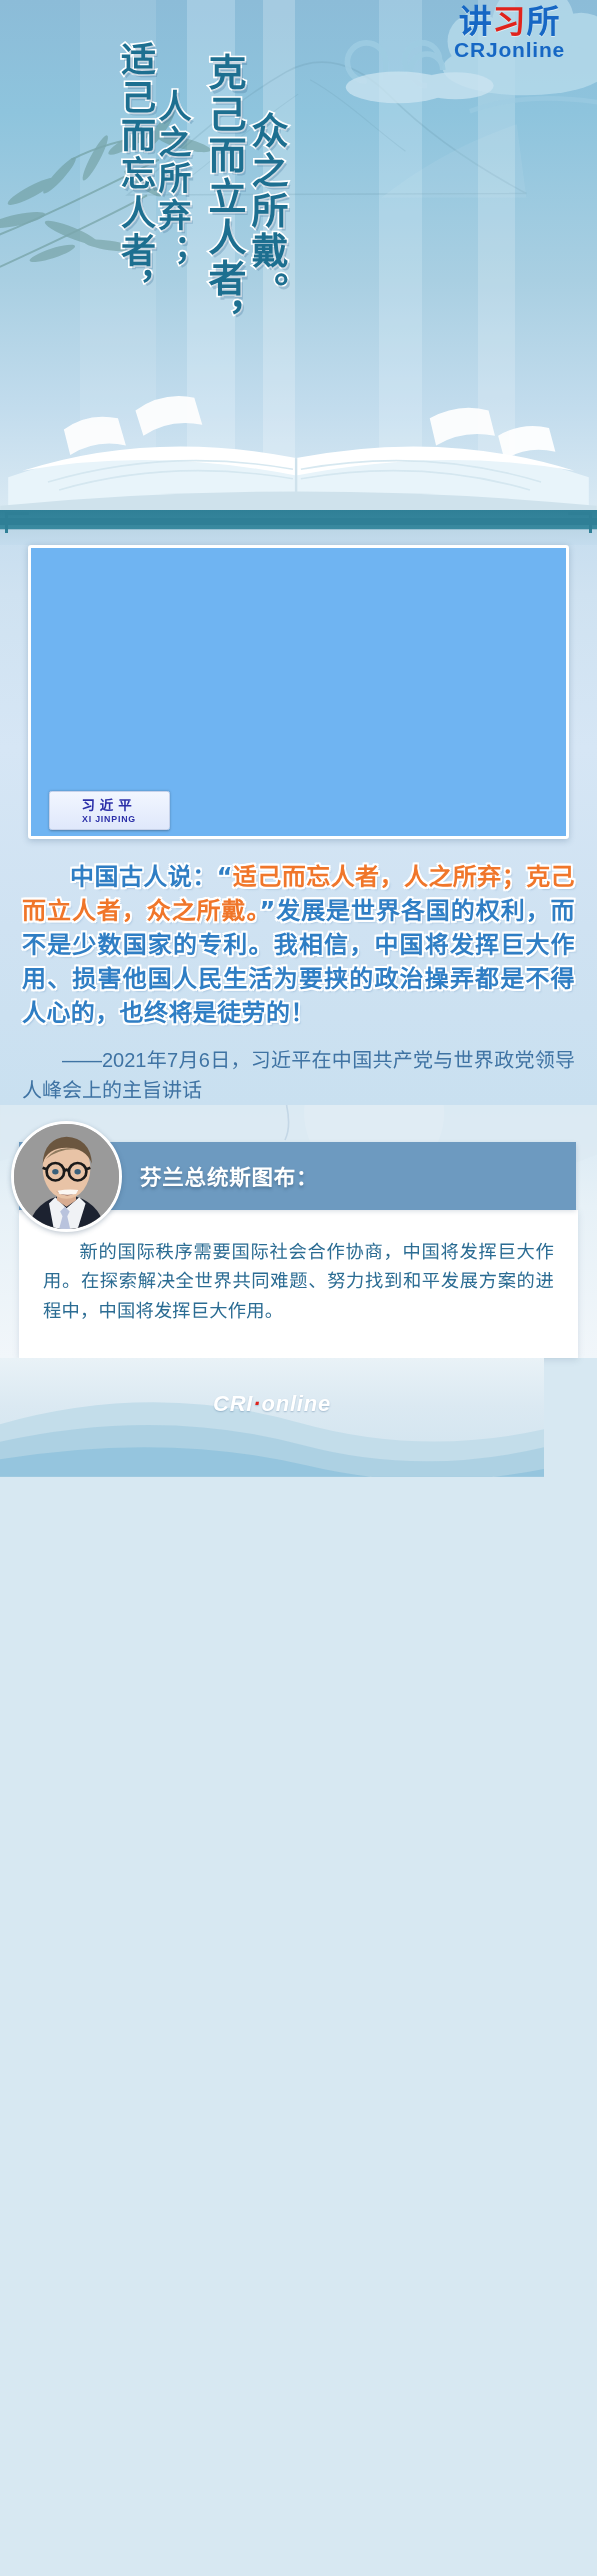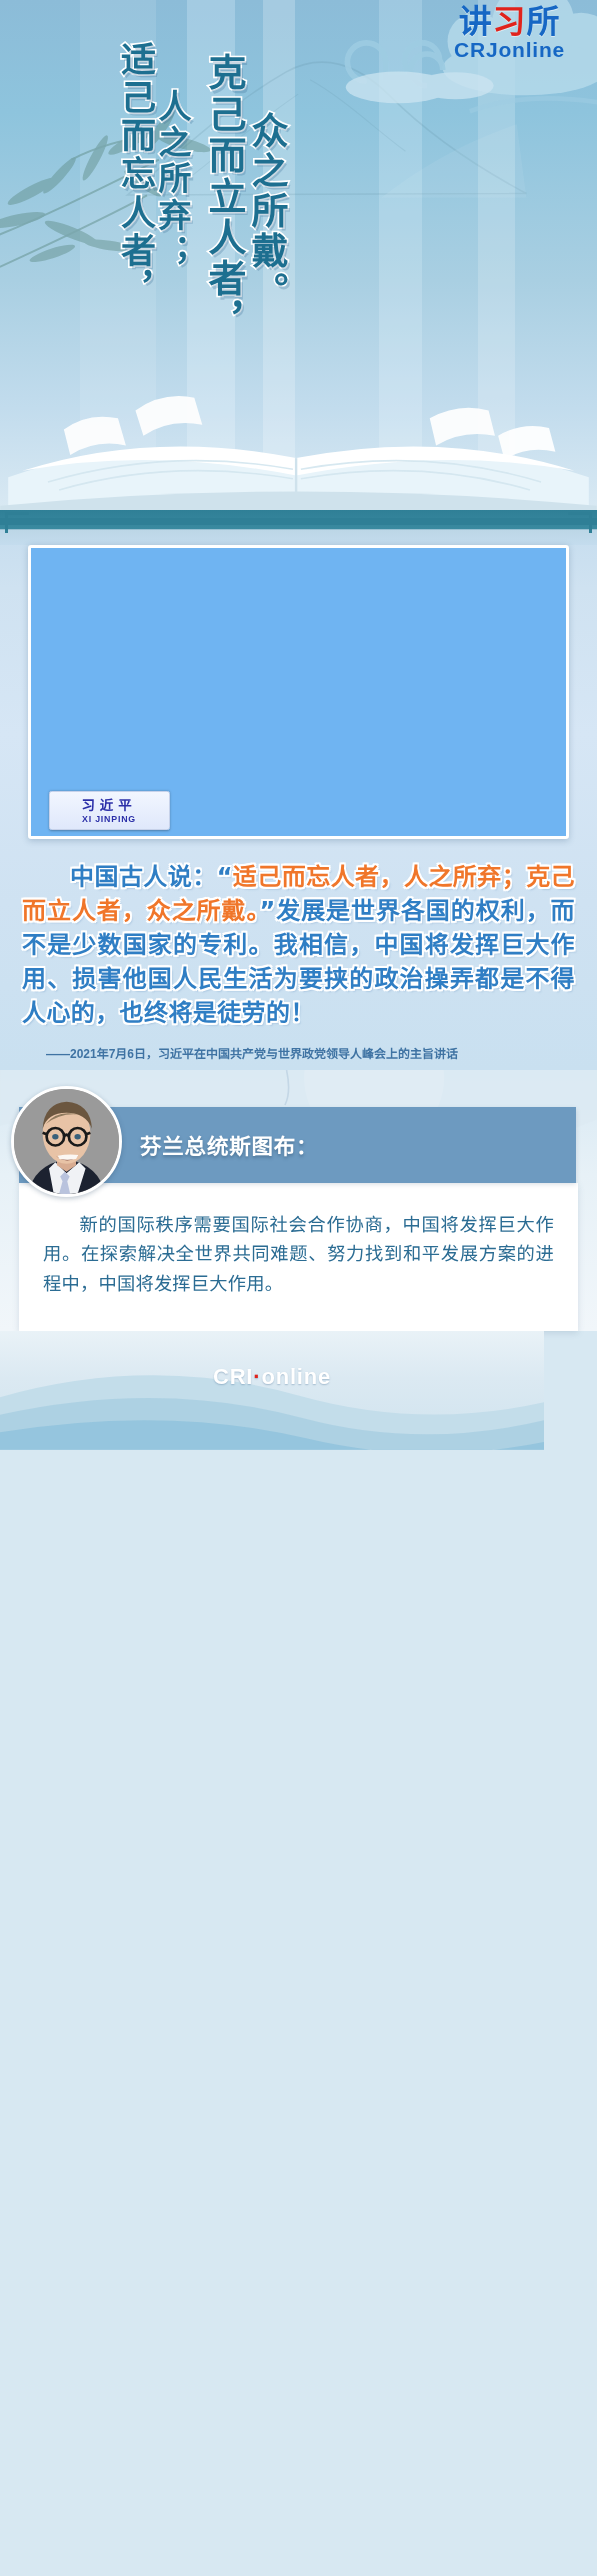--- a/index.html
+++ b/index.html
@@ -89,21 +89,21 @@
 
   
   .book{position:absolute;left:0;bottom:-3.2px;width:597px;height:171px;}
 
   
   .content{
     position:relative;
     width:597px;
     background:
       linear-gradient(180deg,#c4dcee 0%,#cfe2f1 14%,#d6e6f5 40%,#cfe2f2 70%,#c9e0f0 100%);
-    padding-bottom:7px;
+    padding-bottom:0;
   }
   .topedge{
     position:relative;
     height:35px;
     background:linear-gradient(180deg,#2f7f96 0%,#3a8aa0 55%,#bcd6e6 56%,#c4dcee 100%);
   }
   .topedge .bar{
     position:absolute;left:0;right:0;top:8px;height:7.2px;
     background:#2f7f96;
   }
@@ -163,26 +163,25 @@
       1.6px 0 0 #fff,-1.6px 0 0 #fff,0 1.6px 0 #fff,0 -1.6px 0 #fff,
       1.6px 1.6px 0 #fff,-1.6px 1.6px 0 #fff,1.6px -1.6px 0 #fff,-1.6px -1.6px 0 #fff,
       2.4px 3.2px 1.6px rgba(120,160,200,.35);
     text-align:justify;
     text-indent:2em;
   }
   .quote .hl{color:#f0762a;}
 
   .source{
     margin:14.3px 22px 0 22px;
-    font-size:12px;
+    font-size:20px;
     color:#3f73a3;
     line-height:1.5;
     text-align:justify;
     text-indent:2em;
-    font-weight:bold;
   }
 
   
   .explain-wrap{
     margin:17.5px 19px 0 19px;
     position:relative;
     background:#f5f1e6;
     border:0.8px solid #cbbfa4;
     border-radius:2.4px;
     box-shadow:0 2.4px 5.6px rgba(70,90,110,.22);
@@ -212,21 +211,21 @@
     position:relative;
     width:597px;
     padding:37px 0 0 0;
     background:linear-gradient(180deg,#d7e8f3 0%,#e7f1f7 40%,#f1f6fa 100%);
   }
   .fin-deco{position:absolute;left:0;top:0;width:597px;height:191px;overflow:hidden;}
   .fin-head{
     position:relative;
     margin-left:19px;
     width:557px;
-    height:76px;
+    height:68px;
     background:#6d9ac0;
     display:flex;
     align-items:center;
     box-shadow:0 1.6px 4.8px rgba(60,90,120,.2);
   }
   .avatar{
     position:absolute;
     left:-8px;top:-21px;
     width:105px;height:105px;
     border-radius:50%;
@@ -258,20 +257,21 @@
     letter-spacing:0.2px;
   }
 
   
   .footer{
     position:relative;
     width:544px;
     height:119px;
     overflow:hidden;
     background:linear-gradient(180deg,#e9f2f7 0%,#dbe9f2 40%,#cfe3ee 100%);
+    font-style:italic;
   }
   .footer .swoosh{position:absolute;left:0;bottom:0;width:597px;height:96px;}
   .flogo{
     position:absolute;
     left:0;right:0;top:32px;
     text-align:center;
     line-height:1.25;
   }
   .flogo .en{
     font-size:22px;font-weight:bold;color:#ffffff;letter-spacing:0.8px;

